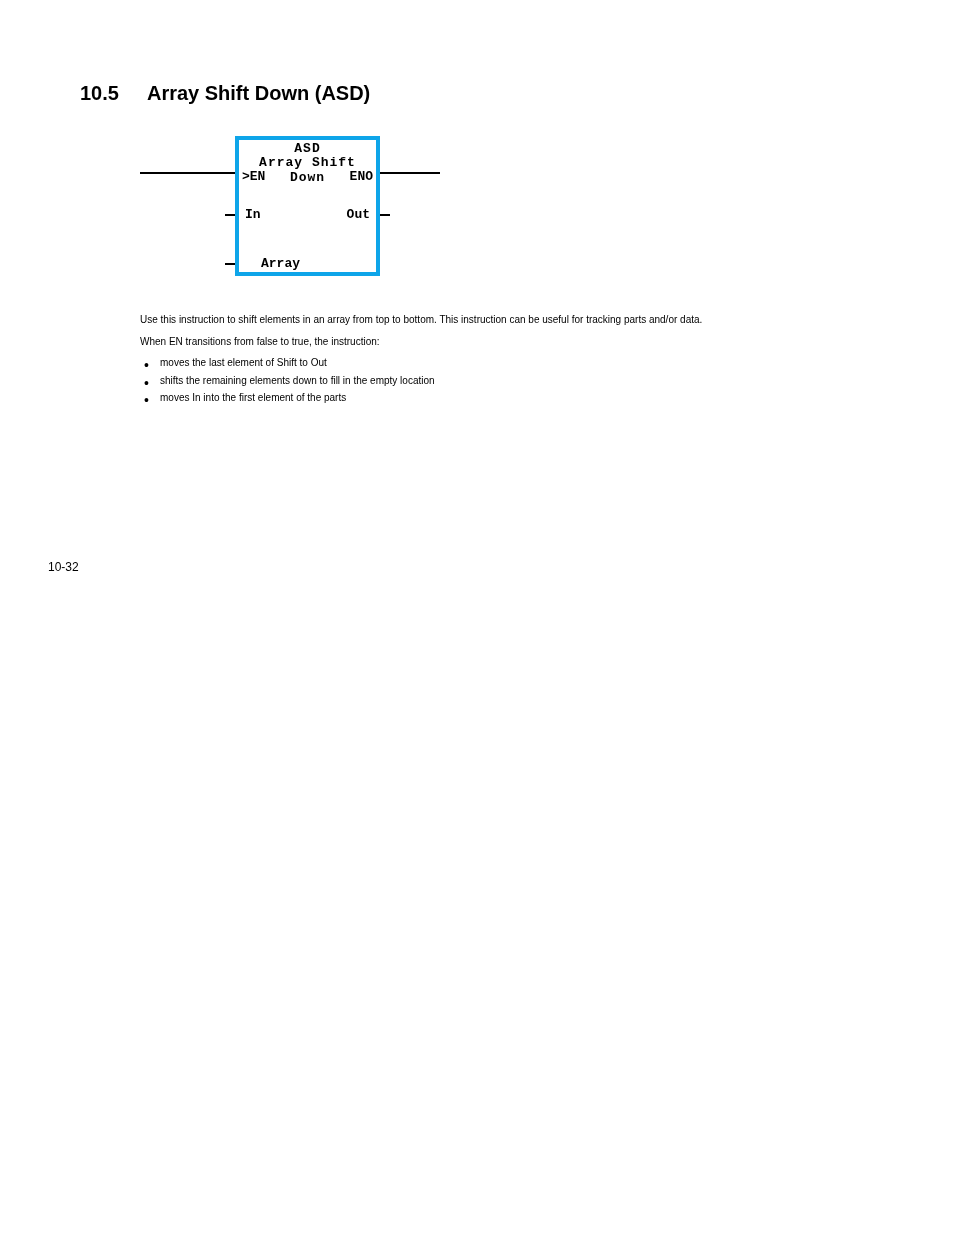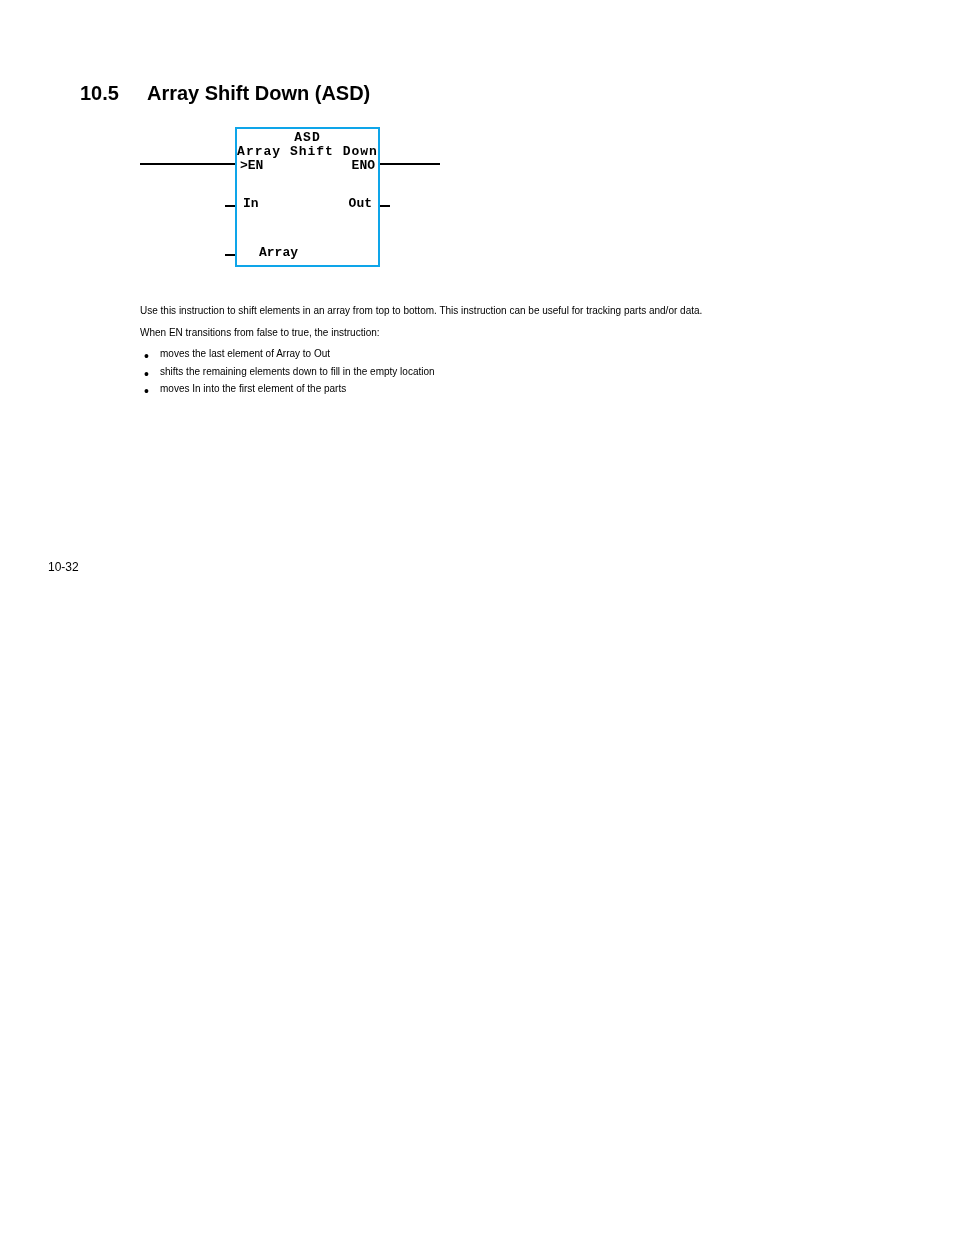--- a/index.html
+++ b/index.html
@@ -11,21 +11,21 @@
     color: #000;
     position: relative;
   }
   .page {
     padding: 82px 80px 0 80px;
   }
   .heading-row {
     display: flex;
     align-items: baseline;
     gap: 28px;
-    margin-bottom: 22px;
+    margin-bottom: 31px;
   }
   .section-number {
     font-size: 20px;
     font-weight: bold;
   }
   .section-title {
     font-size: 20px;
     font-weight: bold;
   }
   .diagram-wrap {
@@ -47,21 +47,21 @@
     background: #000;
     height: 2px;
     width: 10px;
   }
   .fb-box {
     position: absolute;
     left: 95px;
     top: 0;
     width: 145px;
     height: 140px;
-    border: 2px solid #0ea5e9;
+    border: 4px solid #0ea5e9;
     font-family: "Courier New", monospace;
     font-size: 13px;
     font-weight: bold;
   }
   .fb-title1 {
     position: absolute;
     top: 1px;
     left: 0;
     right: 0;
     text-align: center;
@@ -166,21 +166,21 @@
         <div class="fb-out">Out</div>
         <div class="fb-array">Array</div>
       </div>
     </div>
   </div>
 
   <div class="body-text">
     <p class="para">Use this instruction to shift elements in an array from top to bottom. This instruction can be useful for tracking parts and/or data.</p>
     <p class="para">When EN transitions from false to true, the instruction:</p>
     <ul class="bullets">
-      <li>moves the last element of Array to Out</li>
+      <li>moves the last element of Shift to Out</li>
       <li>shifts the remaining elements down to fill in the empty location</li>
       <li>moves In into the first element of the parts</li>
     </ul>
   </div>
 
 </div>
 
 <div class="page-number">10-32</div>
 
 </body></html>

